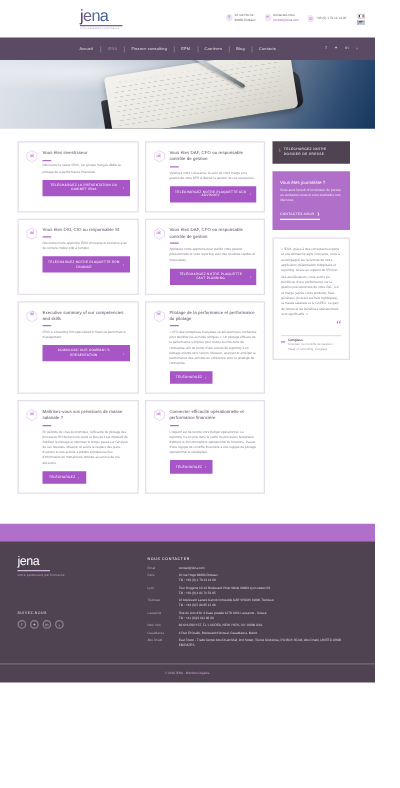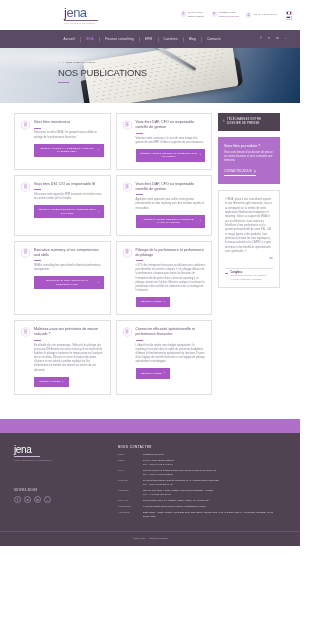--- a/index.html
+++ b/index.html
@@ -260,29 +260,20 @@
     <span class="soc">✦</span>
     <span class="soc">in</span>
     <span class="soc">ᵥ</span>
   </div>
 </div>
 
 <div class="hero">
   <div class="nb-edge"></div>
   <div class="notebook"></div>
   <div class="pen"></div>
-  <div class="hero-inner">
-    <div class="crumb">
-      <span class="home">⌂</span>
-      <span>&gt;</span>
-      <span>NOS PUBLICATIONS</span>
-    </div>
-    <h1 class="hero-title">NOS PUBLICATIONS</h1>
-    <div class="hero-rule"></div>
-  </div>
 </div>
 
 <div class="main">
 
   <div class="cards">
 
     <div class="card">
       <div class="hexi">
         <svg viewBox="0 0 20 22">
             <polygon points="10,1 19,6 19,16 10,21 1,16 1,6" fill="none" stroke="#d9b8e6" stroke-width="1"></polygon>

